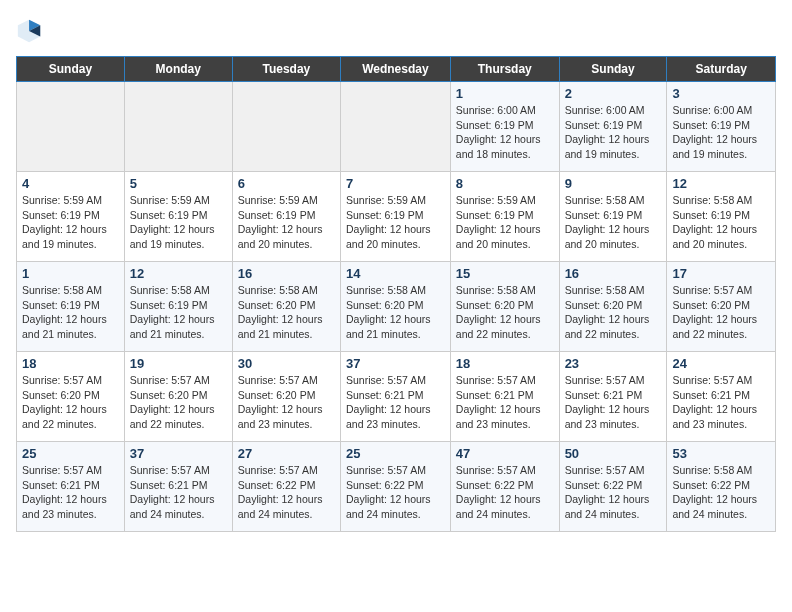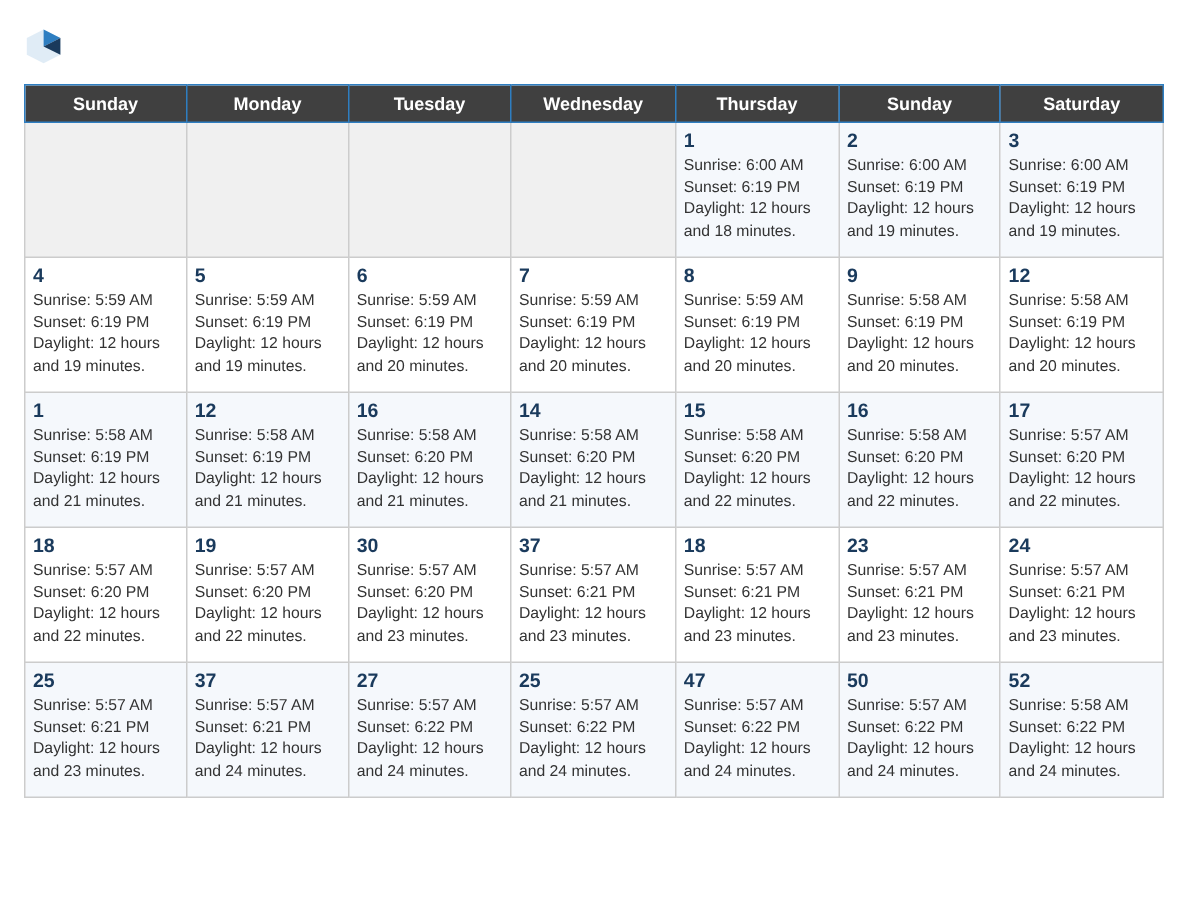--- a/index.html
+++ b/index.html
@@ -251,18 +251,18 @@
         </td>
         <td>
           <span class="day-num">47</span>
           <div class="day-info">Sunrise: 5:57 AM<br>Sunset: 6:22 PM<br>Daylight: 12 hours<br>and 24 minutes.</div>
         </td>
         <td>
           <span class="day-num">50</span>
           <div class="day-info">Sunrise: 5:57 AM<br>Sunset: 6:22 PM<br>Daylight: 12 hours<br>and 24 minutes.</div>
         </td>
         <td>
-          <span class="day-num">52</span>
+          <span class="day-num">53</span>
           <div class="day-info">Sunrise: 5:58 AM<br>Sunset: 6:22 PM<br>Daylight: 12 hours<br>and 24 minutes.</div>
         </td>
       </tr>
     </tbody>
 </table>
 
 </body></html>

